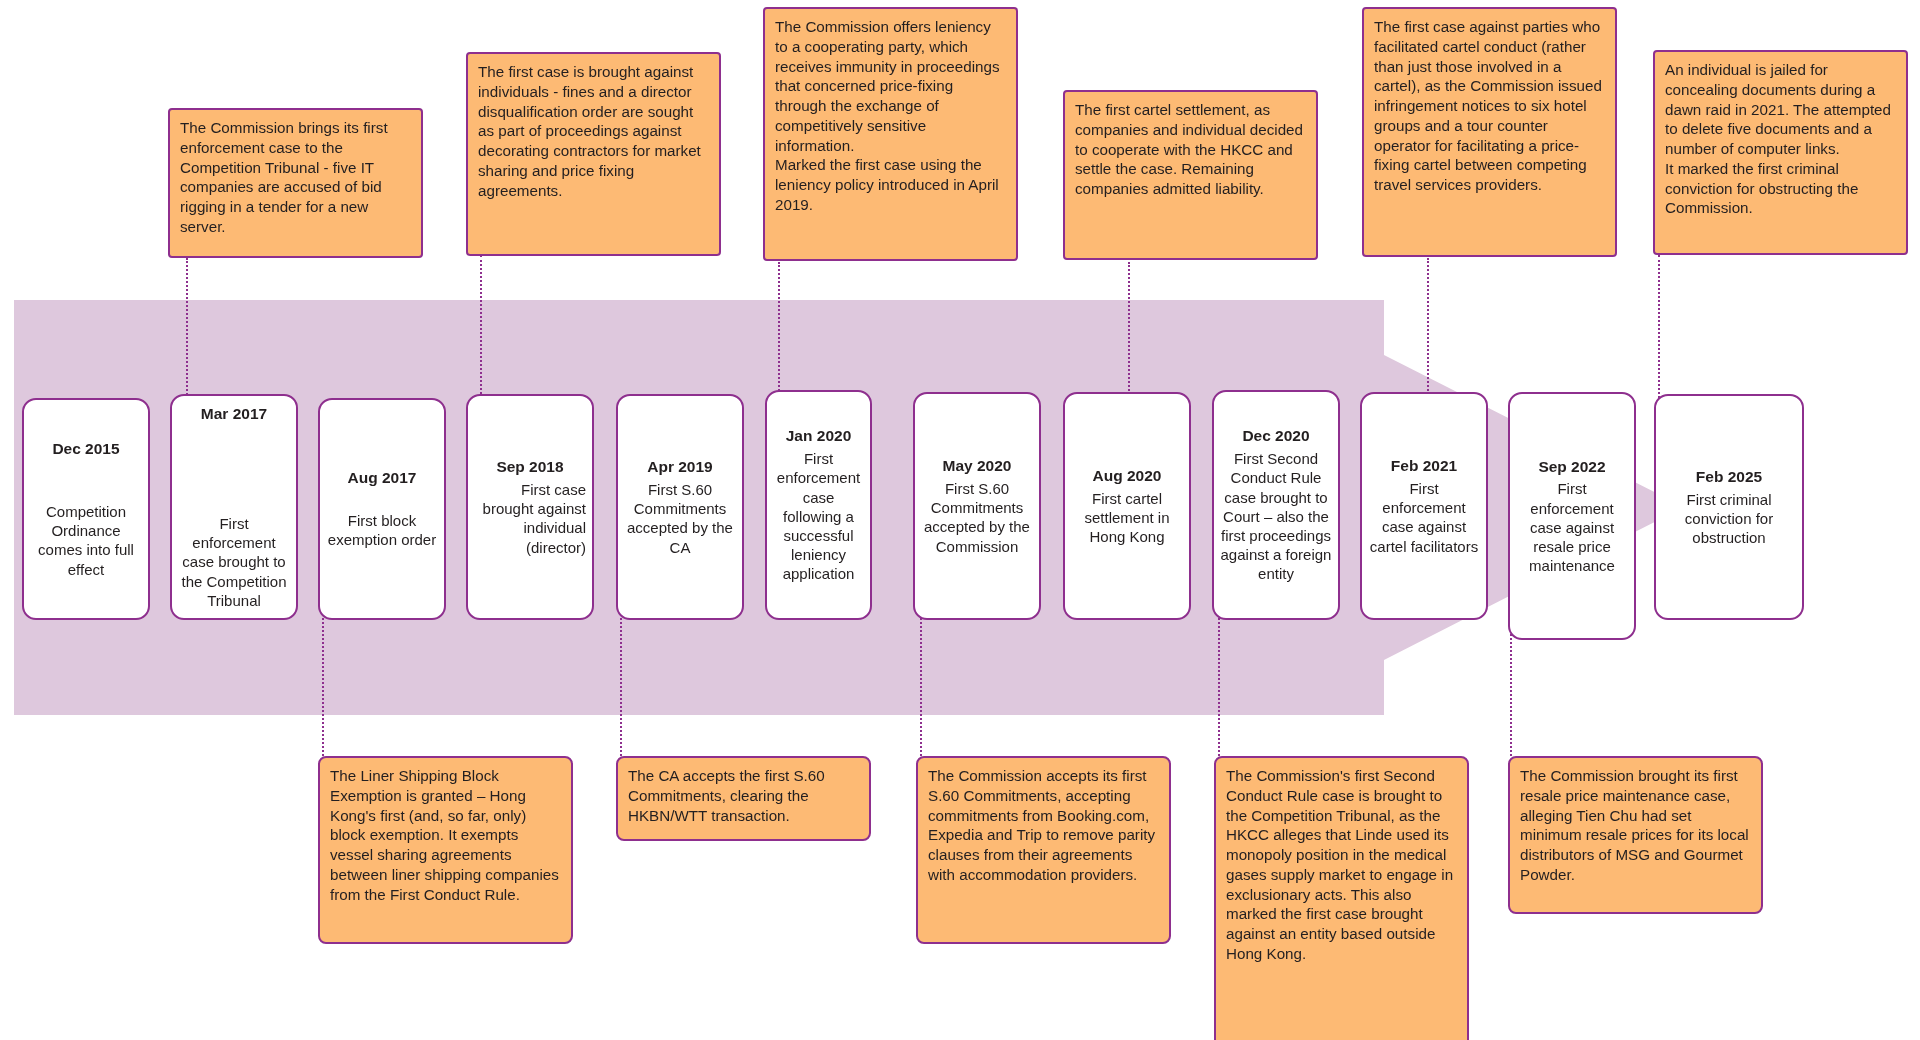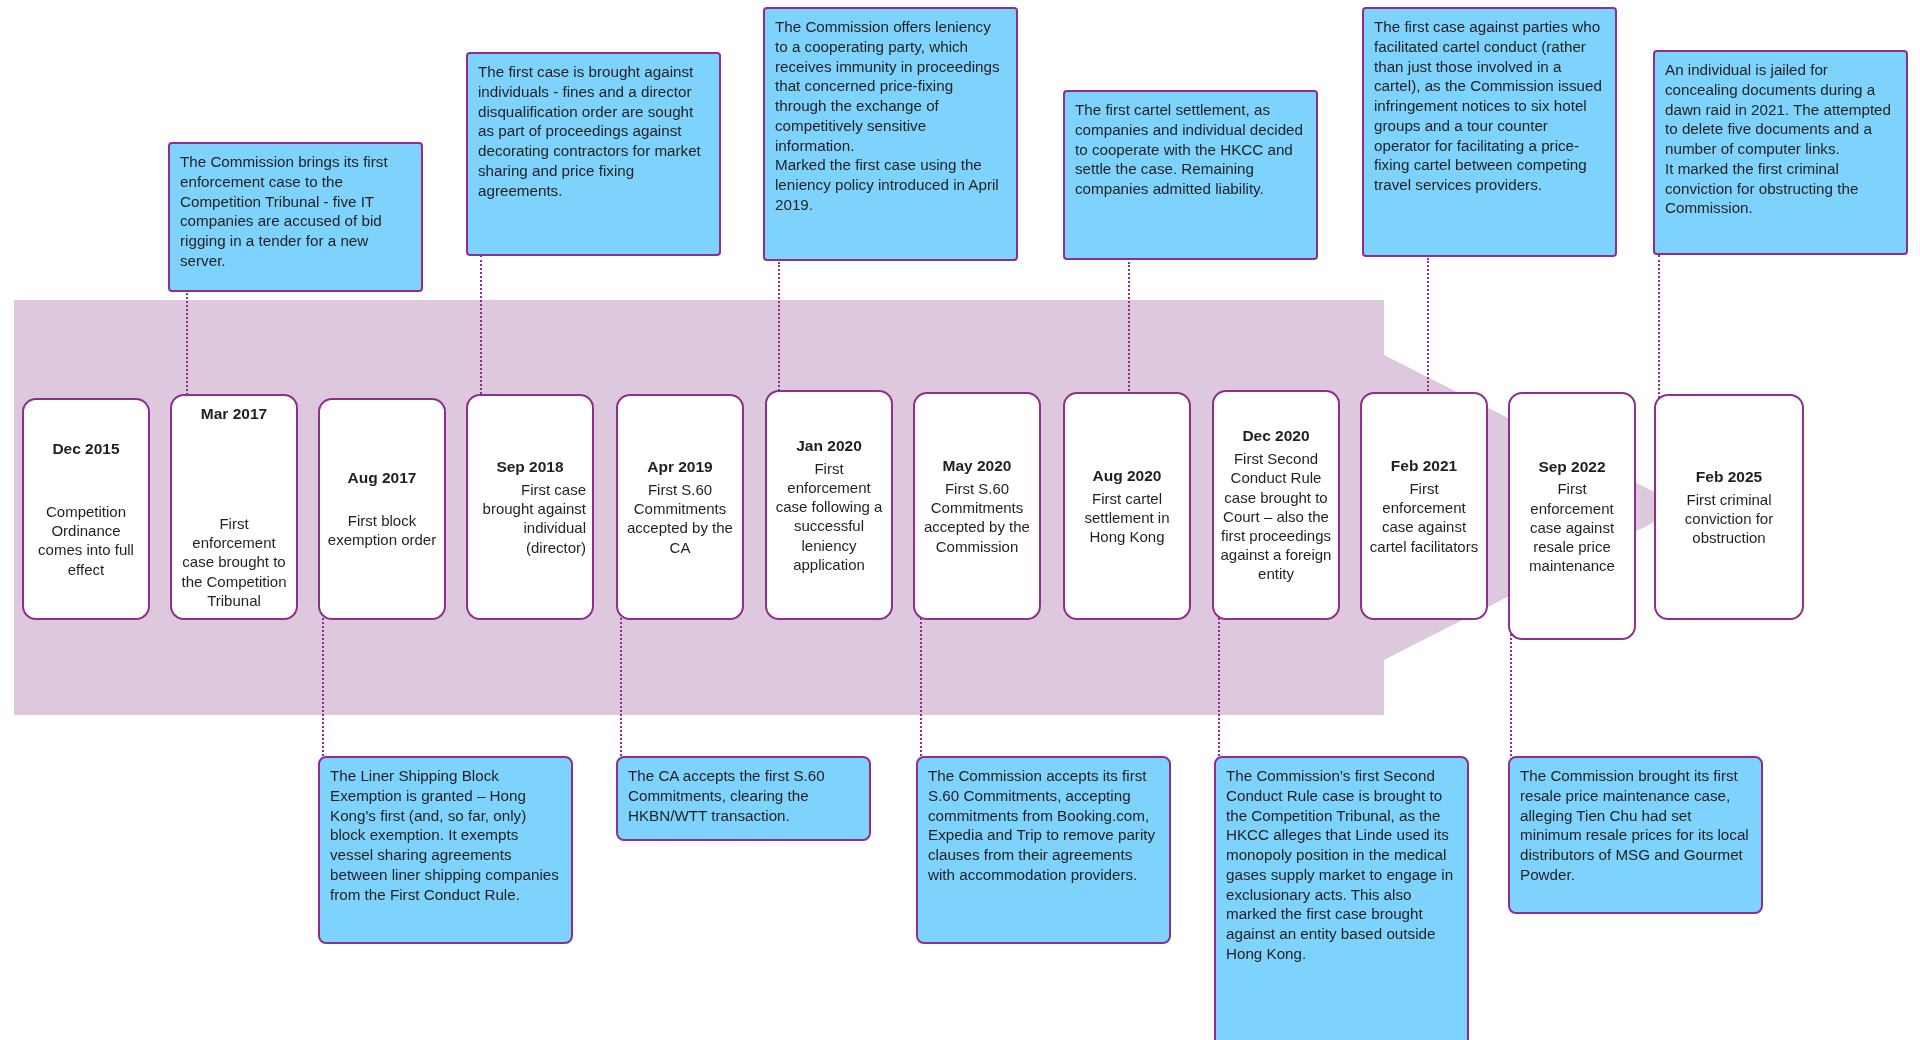--- a/index.html
+++ b/index.html
@@ -52,21 +52,21 @@
   }
   .milestone .m-text {
     font-size: 15px;
     line-height: 1.28;
   }
 
   
   .note {
     position: absolute;
     box-sizing: border-box;
-    background: #7dd3fc;
+    background: #fdba74;
     border: 2px solid #8e2f8e;
     border-radius: 8px;
     padding: 8px 10px;
     font-size: 15.2px;
     line-height: 1.30;
     color: #231f20;
     white-space: pre-line;
   }
   .note.top { border-radius: 4px; }
 
@@ -92,21 +92,21 @@
   <div class="conn" style="left:1128px; top:262px; height:136px;"></div>
   <div class="conn" style="left:1427px; top:258px; height:140px;"></div>
   <div class="conn" style="left:1658px; top:255px; height:143px;"></div>
 
   <div class="conn" style="left:322px; top:618px; height:138px;"></div>
   <div class="conn" style="left:620px; top:618px; height:138px;"></div>
   <div class="conn" style="left:920px; top:618px; height:138px;"></div>
   <div class="conn" style="left:1218px; top:618px; height:138px;"></div>
   <div class="conn" style="left:1510px; top:618px; height:138px;"></div>
 
-  <div class="note top" style="left:168px; top:108px; width:255px; height:150px;margin-top:34px;">The Commission brings its first enforcement case to the Competition Tribunal - five IT companies are accused of bid rigging in a tender for a new server.</div>
+  <div class="note top" style="left:168px; top:108px; width:255px; height:150px;">The Commission brings its first enforcement case to the Competition Tribunal - five IT companies are accused of bid rigging in a tender for a new server.</div>
 
   <div class="note top" style="left:466px; top:52px; width:255px; height:204px;">The first case is brought against individuals - fines and a director disqualification order are sought as part of proceedings against decorating contractors for market sharing and price fixing agreements.</div>
 
   <div class="note top" style="left:763px; top:7px; width:255px; height:254px;">The Commission offers leniency to a cooperating party, which receives immunity in proceedings that concerned price-fixing through the exchange of competitively sensitive information.
 Marked the first case using the leniency policy introduced in April 2019.</div>
 
   <div class="note top" style="left:1063px; top:90px; width:255px; height:170px;">The first cartel settlement, as companies and individual decided to cooperate with the HKCC and settle the case. Remaining companies admitted liability.</div>
 
   <div class="note top" style="left:1362px; top:7px; width:255px; height:250px;">The first case against parties who facilitated cartel conduct (rather than just those involved in a cartel), as the Commission issued infringement notices to six hotel groups and a tour counter operator for facilitating a price-fixing cartel between competing travel services providers.</div>
 
@@ -131,21 +131,21 @@
   <div class="milestone" style="left:466px; top:394px; width:128px; height:226px;text-align:right;">
     <div class="m-date">Sep 2018</div>
     <div class="m-text">First case brought against individual (director)</div>
   </div>
 
   <div class="milestone" style="left:616px; top:394px; width:128px; height:226px;">
     <div class="m-date">Apr 2019</div>
     <div class="m-text">First S.60 Commitments accepted by the CA</div>
   </div>
 
-  <div class="milestone" style="left:765px; top:390px; width:128px; height:230px;">
+  <div class="milestone" style="left:765px; top:390px; width:107px; height:230px;">
     <div class="m-date">Jan 2020</div>
     <div class="m-text">First enforcement case following a successful leniency application</div>
   </div>
 
   <div class="milestone" style="left:913px; top:392px; width:128px; height:228px;">
     <div class="m-date">May 2020</div>
     <div class="m-text">First S.60 Commitments accepted by the Commission</div>
   </div>
 
   <div class="milestone" style="left:1063px; top:392px; width:128px; height:228px;">

